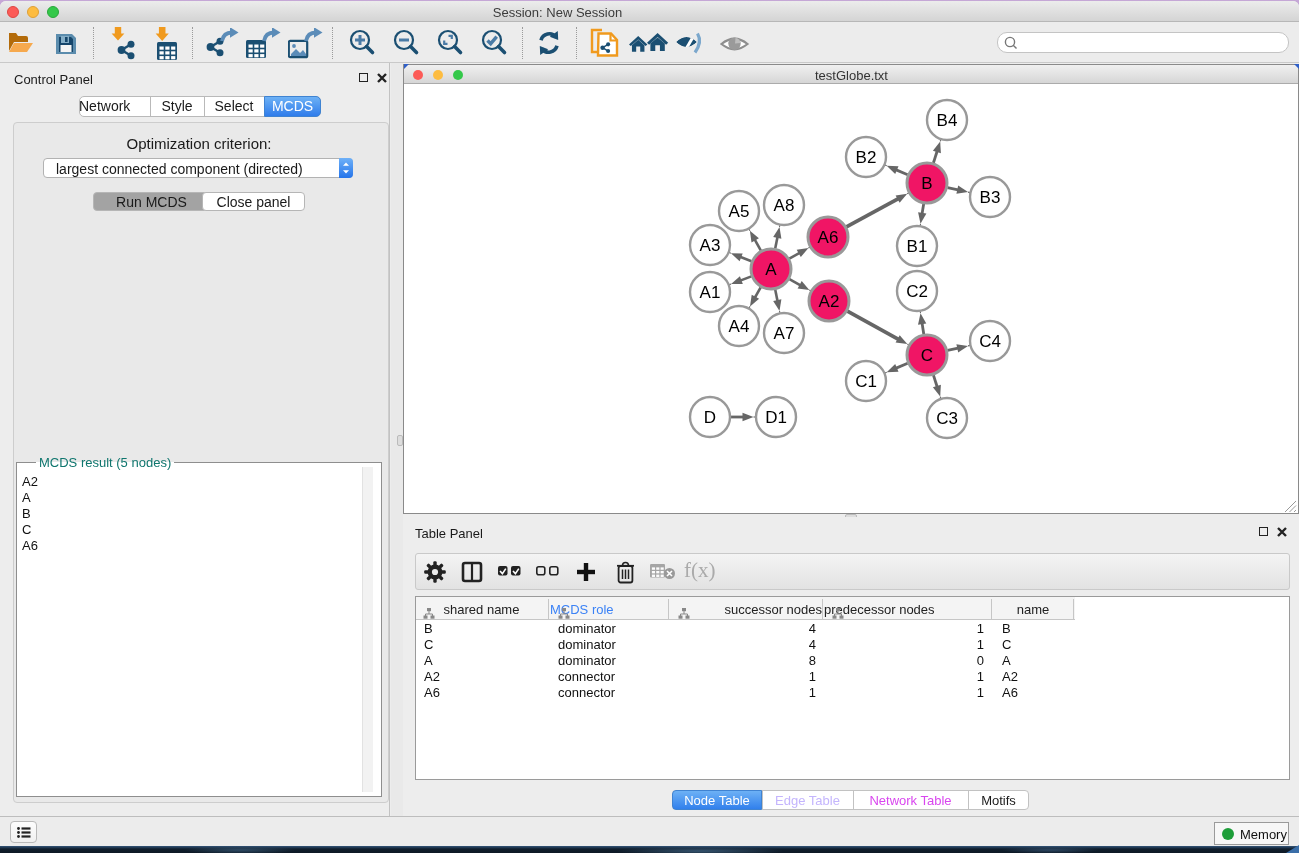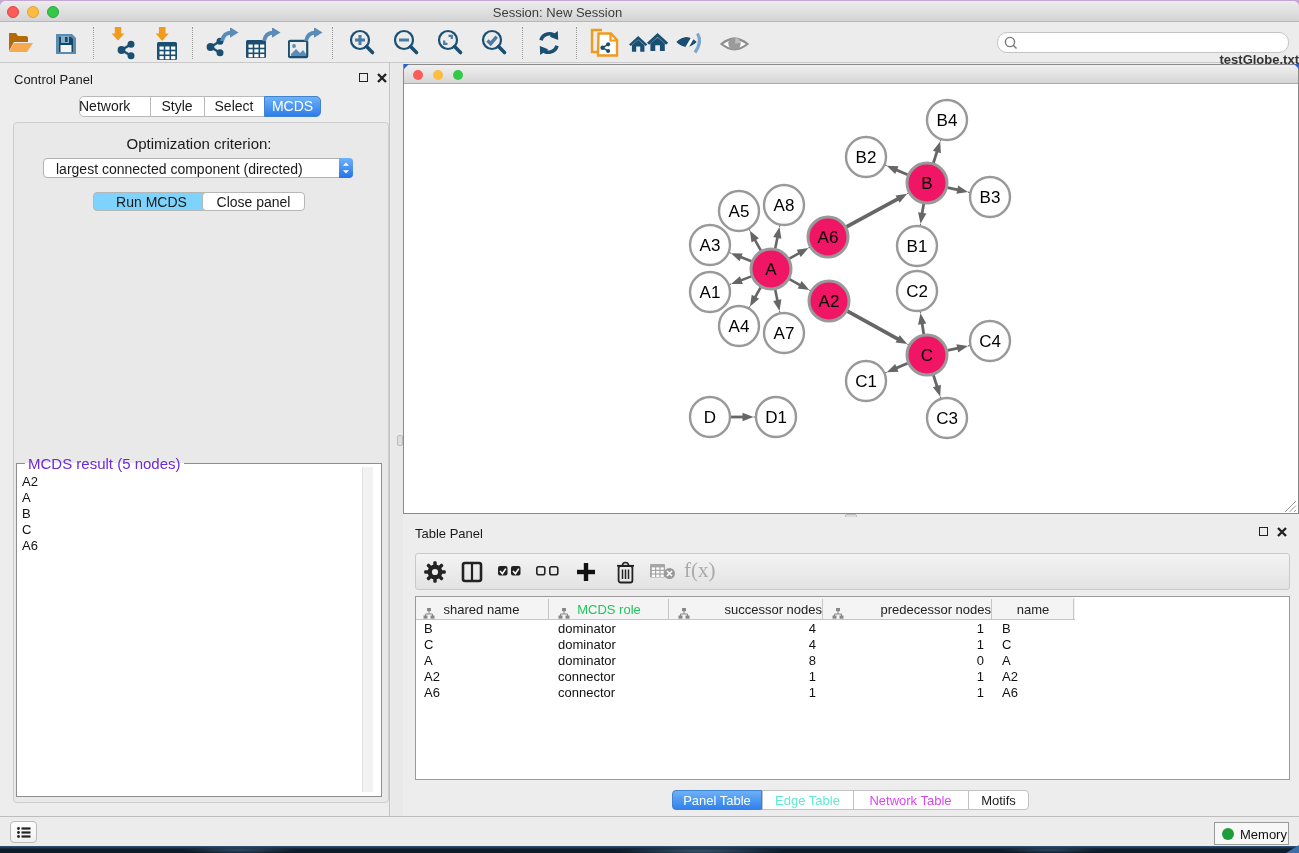--- a/index.html
+++ b/index.html
@@ -192,34 +192,34 @@
 <div class="abs" style="left:264px;top:98px;width:57px;height:17px;text-align:center;font-size:14px;line-height:17px;color:#fff">MCDS</div>
 <div class="abs" style="left:13px;top:122px;width:376px;height:681px;background:#e9e9e9;border:1px solid #cdcdcd;border-radius:4px"></div>
 <div class="abs" style="left:0px;top:135px;width:398px;text-align:center;font-size:15px;color:#1a1a1a">Optimization criterion:</div>
 <div class="abs" style="left:43px;top:158px;width:310px;height:20px;background:#fff;border:1px solid #b2b2b2;border-radius:4px"></div>
 <div class="abs" style="left:56px;top:161px;font-size:14px;color:#1a1a1a">largest connected component (directed)</div>
 <div class="abs" style="left:339px;top:158px;width:14px;height:20px;background:linear-gradient(#6fb1f8,#2474ea);border-radius:0 4px 4px 0"></div>
 <svg class="abs" style="left:341px;top:161px" width="12" height="14">
     <path d="M5 1.5 L8 4.8 L2 4.8 z" fill="#fff"></path>
     <path d="M5 12.5 L8 9.2 L2 9.2 z" fill="#fff"></path>
   </svg>
-<div class="abs" style="left:93px;top:192px;width:117px;height:19px;background:#7dd3fc;border:1px solid #b6b6b6;border-radius:4px;text-align:center;line-height:18px;font-size:14px;color:#1a1a1a">Run MCDS</div>
+<div class="abs" style="left:93px;top:192px;width:117px;height:19px;background:#a3a3a3;border:1px solid #b6b6b6;border-radius:4px;text-align:center;line-height:18px;font-size:14px;color:#1a1a1a">Run MCDS</div>
 <div class="abs" style="left:202px;top:192px;width:103px;height:19px;background:#fff;border:1px solid #b6b6b6;border-radius:4px;text-align:center;line-height:18px;font-size:14px;color:#1a1a1a">Close panel</div>
 <fieldset class="abs" style="left:16px;top:455px;width:366px;height:342px;background:#fff;border:1px solid #8e8e8e">
-    <legend style="font-size:15px;color:#6d28d9;margin-left:8px;padding:0 3px">MCDS result (5 nodes)</legend>
+    <legend style="font-size:13px;color:#0f766e;margin-left:19px;padding:0 3px">MCDS result (5 nodes)</legend>
   </fieldset>
 <div class="abs" style="left:362px;top:467px;width:11px;height:325px;background:#f2f2f2;border-left:1px solid #e2e2e2"></div>
 <div class="abs" style="left:22px;top:474px;font-size:13px;color:#111;line-height:16px">A2<br>A<br>B<br>C<br>A6</div>
 
 <div class="abs" style="left:391px;top:63px;width:12px;height:753px;background:#e9e9e9"></div>
 <div class="abs" style="left:397px;top:435px;width:6px;height:11px;background:#ddd;border:1px solid #bbb;border-radius:2px"></div>
 
 <div class="abs" style="left:403px;top:64px;width:896px;height:450px;background:#fff;border:1px solid #8a8a8a"></div>
 <div class="abs" style="left:404px;top:65px;width:894px;height:19px;background:linear-gradient(#f0f0f0,#d6d6d6);border-bottom:1px solid #ababab;border-radius:4px 4px 0 0"></div>
-<div class="abs" style="left:404px;top:52px;width:895px;text-align:right;font-size:13px;font-weight:bold;color:#333">testGlobe.txt</div>
+<div class="abs" style="left:404px;top:68px;width:895px;text-align:center;font-size:13px;font-weight:normal;color:#333">testGlobe.txt</div>
 <div class="abs" style="left:413px;top:70px;width:10px;height:10px;border-radius:50%;background:#fc5b57"></div>
 <div class="abs" style="left:433px;top:70px;width:10px;height:10px;border-radius:50%;background:#fdbc40"></div>
 <div class="abs" style="left:453px;top:70px;width:10px;height:10px;border-radius:50%;background:#34c84a"></div>
 <svg class="abs" style="left:404px;top:64px" width="5" height="5">
     <path d="M0 0 h5 l-5 5 z" fill="#3060c8"></path>
   </svg>
 <svg class="abs" style="left:1294px;top:64px" width="5" height="5">
     <path d="M0 0 h5 v5 z" fill="#3060c8"></path>
   </svg>
 <svg style="position:absolute;left:404px;top:85px" width="894" height="424" font-family="Liberation Sans, sans-serif">
@@ -402,39 +402,39 @@
 <div class="abs" style="left:416px;top:597px;width:659px;height:23px;background:#f4f4f4;border-bottom:1px solid #c6c6c6"></div>
 <div style="position:absolute;left:415px;top:599px;width:134px;height:21px;border-right:1px solid #c6c6c6;text-align:center;line-height:21px;font-size:13px;color:#222"><span style="position:absolute;left:8px;top:4px"><svg width="12" height="11" style="vertical-align:-1px">
         <rect x="4" y="0" width="4" height="3.2" fill="#888"></rect>
         <line x1="6" y1="3" x2="6" y2="6" stroke="#888" stroke-width="1"></line>
         <line x1="2.5" y1="6" x2="9.5" y2="6" stroke="#888" stroke-width="1"></line>
         <line x1="2.5" y1="6" x2="2.5" y2="8" stroke="#888" stroke-width="1"></line>
         <line x1="9.5" y1="6" x2="9.5" y2="8" stroke="#888" stroke-width="1"></line>
         <rect x="0.5" y="7.5" width="4" height="3.2" fill="#888"></rect>
         <rect x="7.5" y="7.5" width="4" height="3.2" fill="#888"></rect>
       </svg></span>shared name</div>
-<div style="position:absolute;left:550px;top:599px;width:119px;height:21px;border-right:1px solid #c6c6c6;text-align:center;line-height:21px;font-size:13px;color:#22c55e"><span style="position:absolute;left:8px;top:4px"><svg width="12" height="11" style="vertical-align:-1px">
+<div style="position:absolute;left:550px;top:599px;width:119px;height:21px;border-right:1px solid #c6c6c6;text-align:left;line-height:21px;font-size:13px;color:#3b82f6"><span style="position:absolute;left:8px;top:4px"><svg width="12" height="11" style="vertical-align:-1px">
         <rect x="4" y="0" width="4" height="3.2" fill="#888"></rect>
         <line x1="6" y1="3" x2="6" y2="6" stroke="#888" stroke-width="1"></line>
         <line x1="2.5" y1="6" x2="9.5" y2="6" stroke="#888" stroke-width="1"></line>
         <line x1="2.5" y1="6" x2="2.5" y2="8" stroke="#888" stroke-width="1"></line>
         <line x1="9.5" y1="6" x2="9.5" y2="8" stroke="#888" stroke-width="1"></line>
         <rect x="0.5" y="7.5" width="4" height="3.2" fill="#888"></rect>
         <rect x="7.5" y="7.5" width="4" height="3.2" fill="#888"></rect>
       </svg></span>MCDS role</div>
 <div style="position:absolute;left:670px;top:599px;width:153px;height:21px;border-right:1px solid #c6c6c6;text-align:right;line-height:21px;font-size:13px;color:#222"><span style="position:absolute;left:8px;top:4px"><svg width="12" height="11" style="vertical-align:-1px">
         <rect x="4" y="0" width="4" height="3.2" fill="#888"></rect>
         <line x1="6" y1="3" x2="6" y2="6" stroke="#888" stroke-width="1"></line>
         <line x1="2.5" y1="6" x2="9.5" y2="6" stroke="#888" stroke-width="1"></line>
         <line x1="2.5" y1="6" x2="2.5" y2="8" stroke="#888" stroke-width="1"></line>
         <line x1="9.5" y1="6" x2="9.5" y2="8" stroke="#888" stroke-width="1"></line>
         <rect x="0.5" y="7.5" width="4" height="3.2" fill="#888"></rect>
         <rect x="7.5" y="7.5" width="4" height="3.2" fill="#888"></rect>
       </svg></span>successor nodes</div>
-<div style="position:absolute;left:824px;top:599px;width:168px;height:21px;border-right:1px solid #c6c6c6;text-align:right;line-height:21px;font-size:13px;color:#222"><span style="position:absolute;left:8px;top:4px"><svg width="12" height="11" style="vertical-align:-1px">
+<div style="position:absolute;left:824px;top:599px;width:168px;height:21px;border-right:1px solid #c6c6c6;text-align:left;line-height:21px;font-size:13px;color:#222"><span style="position:absolute;left:8px;top:4px"><svg width="12" height="11" style="vertical-align:-1px">
         <rect x="4" y="0" width="4" height="3.2" fill="#888"></rect>
         <line x1="6" y1="3" x2="6" y2="6" stroke="#888" stroke-width="1"></line>
         <line x1="2.5" y1="6" x2="9.5" y2="6" stroke="#888" stroke-width="1"></line>
         <line x1="2.5" y1="6" x2="2.5" y2="8" stroke="#888" stroke-width="1"></line>
         <line x1="9.5" y1="6" x2="9.5" y2="8" stroke="#888" stroke-width="1"></line>
         <rect x="0.5" y="7.5" width="4" height="3.2" fill="#888"></rect>
         <rect x="7.5" y="7.5" width="4" height="3.2" fill="#888"></rect>
       </svg></span>predecessor nodes</div>
 <div style="position:absolute;left:993px;top:599px;width:81px;height:21px;border-right:1px solid #c6c6c6;text-align:center;line-height:21px;font-size:13px;color:#222"><span style="position:absolute;left:8px;top:4px"></span>name</div>
 <div style="position:absolute;left:424px;top:621px;font-size:13px;color:#111">B</div>
@@ -460,22 +460,22 @@
 <div style="position:absolute;left:424px;top:685px;font-size:13px;color:#111">A6</div>
 <div style="position:absolute;left:558px;top:685px;font-size:13px;color:#111">connector</div>
 <div style="position:absolute;left:670px;top:685px;width:146px;text-align:right;font-size:13px;color:#111">1</div>
 <div style="position:absolute;left:824px;top:685px;width:160px;text-align:right;font-size:13px;color:#111">1</div>
 <div style="position:absolute;left:1002px;top:685px;font-size:13px;color:#111">A6</div>
 <div class="abs" style="left:672px;top:790px;width:357px;height:20px;background:#fff;border:1px solid #c2c2c2;border-radius:4px"></div>
 <div class="abs" style="left:672px;top:790px;width:90px;height:20px;background:linear-gradient(#6db1f5,#3180ec);border:1px solid #3f83d2;border-radius:4px 0 0 4px"></div>
 <div class="abs" style="left:762px;top:790px;width:1px;height:20px;background:#c2c2c2"></div>
 <div class="abs" style="left:853px;top:790px;width:1px;height:20px;background:#c2c2c2"></div>
 <div class="abs" style="left:968px;top:790px;width:1px;height:20px;background:#c2c2c2"></div>
-<div class="abs" style="left:672px;top:791px;width:90px;height:19px;text-align:center;font-size:13px;line-height:19px;color:#fff">Panel Table</div>
-<div class="abs" style="left:762px;top:791px;width:91px;height:19px;text-align:center;font-size:13px;line-height:19px;color:#5eead4">Edge Table</div>
+<div class="abs" style="left:672px;top:791px;width:90px;height:19px;text-align:center;font-size:13px;line-height:19px;color:#fff">Node Table</div>
+<div class="abs" style="left:762px;top:791px;width:91px;height:19px;text-align:center;font-size:13px;line-height:19px;color:#c4b5fd">Edge Table</div>
 <div class="abs" style="left:853px;top:791px;width:115px;height:19px;text-align:center;font-size:13px;line-height:19px;color:#d946ef">Network Table</div>
 <div class="abs" style="left:968px;top:791px;width:61px;height:19px;text-align:center;font-size:13px;line-height:19px;color:#1a1a1a">Motifs</div>
 
 <div class="abs" style="left:0;top:816px;width:1299px;height:30px;background:#ececec;border-top:1px solid #bdbdbd"></div>
 <div class="abs" style="left:10px;top:821px;width:27px;height:22px;background:linear-gradient(#fdfdfd,#f0f0f0);border:1px solid #b9b9b9;border-radius:4px"></div>
 <svg class="abs" style="left:17px;top:827px" width="14" height="11">
     <circle cx="1.5" cy="1.5" r="1.4" fill="#222"></circle>
     <circle cx="1.5" cy="5.5" r="1.4" fill="#222"></circle>
     <circle cx="1.5" cy="9.5" r="1.4" fill="#222"></circle>
     <rect x="4.5" y="0.4" width="9" height="2.2" fill="#222"></rect>

